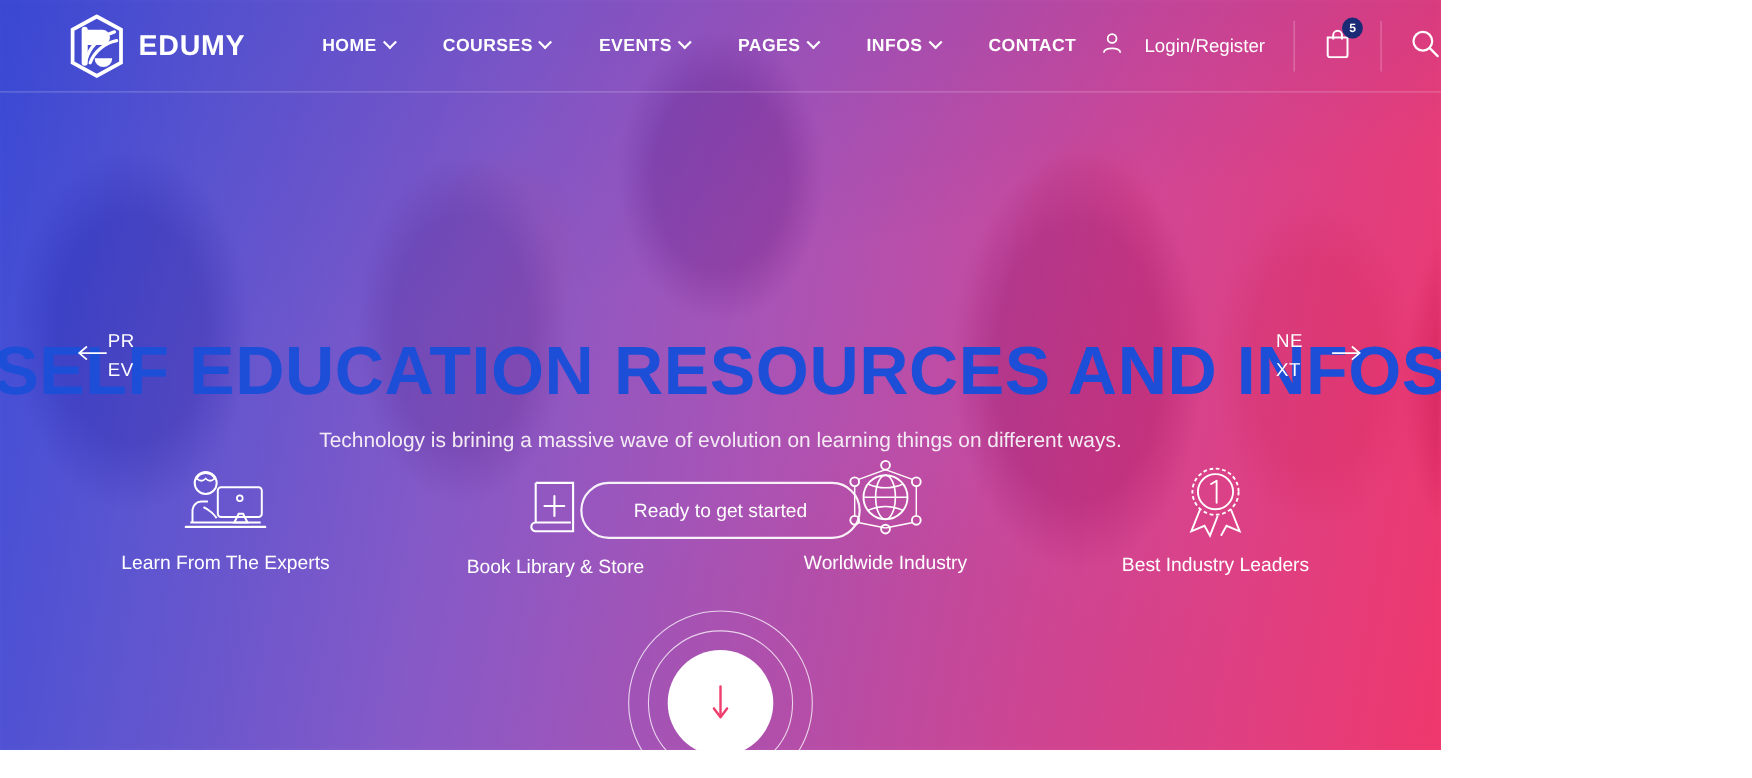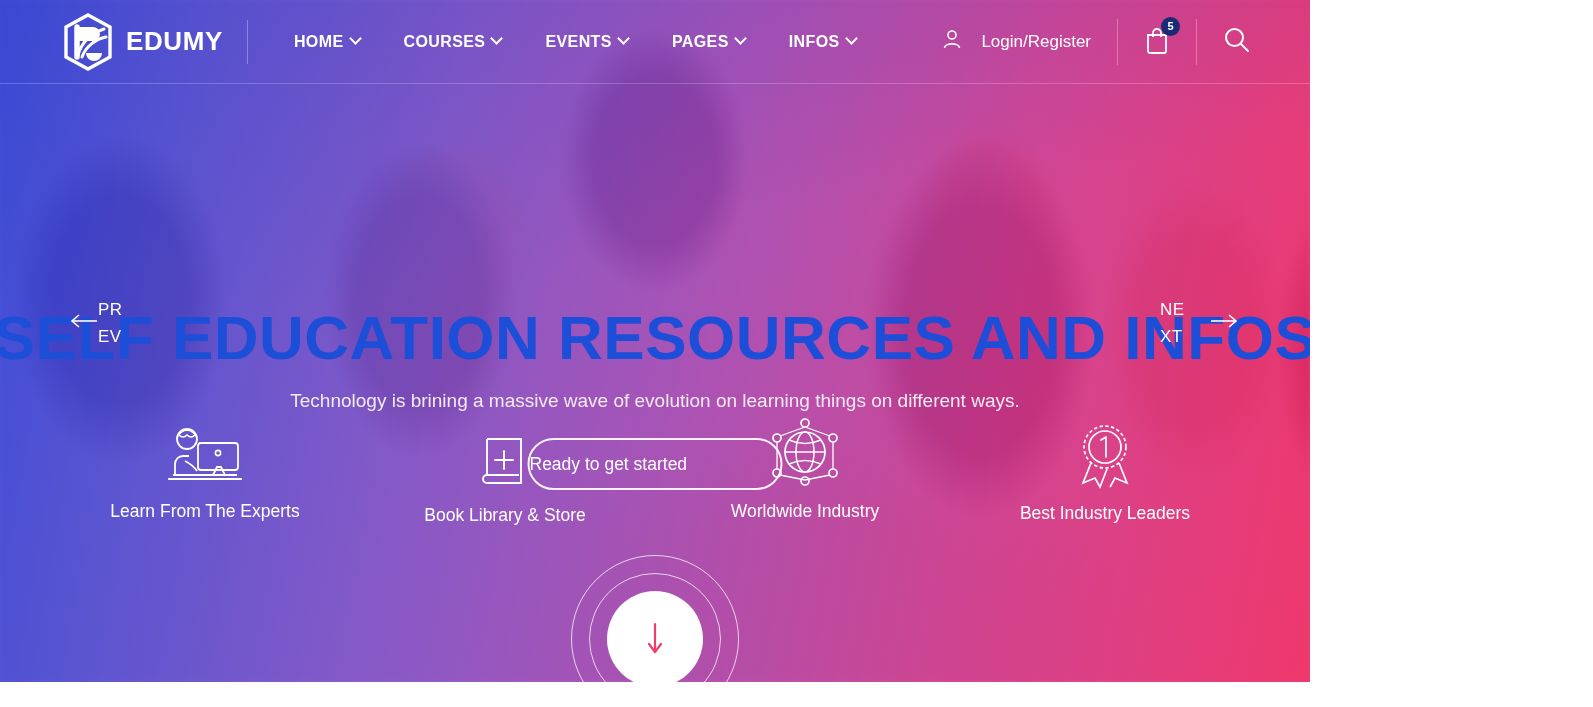--- a/index.html
+++ b/index.html
@@ -136,21 +136,21 @@
   }
   .f1 { margin-top:0px; }
   .f2 { margin-top:4px; }
   .f3 { margin-top:0px; }
   .f4 { margin-top:2px; }
 
   
   .cta {
     position:absolute; top:438px; left:50%; transform:translateX(-50%);
     width:255px; height:52px; border:2px solid rgba(255,255,255,0.92);
-    border-radius:26px; display:flex; align-items:center; justify-content:flex-start;
+    border-radius:26px; display:flex; align-items:center; justify-content:center;
     color:#fff; font-size:17.5px; cursor:pointer; z-index:14;
     background:transparent;
   }
 
   
   .scroll-down {
     position:absolute; left:50%; transform:translateX(-50%);
     bottom:-42px; width:170px; height:170px; z-index:16; cursor:pointer;
     display:flex; align-items:center; justify-content:center;
   }
@@ -210,20 +210,23 @@
         <span>EVENTS</span>
         <i class="caret"></i>
       </div>
       <div class="nav-item">
         <span>PAGES</span>
         <i class="caret"></i>
       </div>
       <div class="nav-item">
         <span>INFOS</span>
         <i class="caret"></i>
+      </div>
+      <div class="nav-item">
+        <span>CONTACT</span>
       </div>
     </nav>
 
     <div class="header-right">
       <div class="login">
         <span>
           <svg width="22" height="22" viewBox="0 0 22 22">
             <circle cx="11" cy="7" r="4" fill="none" stroke="#fff" stroke-width="1.6"></circle>
             <path d="M3.5 20 C3.5 14.5, 18.5 14.5, 18.5 20" fill="none" stroke="#fff" stroke-width="1.6"></path>
           </svg>

